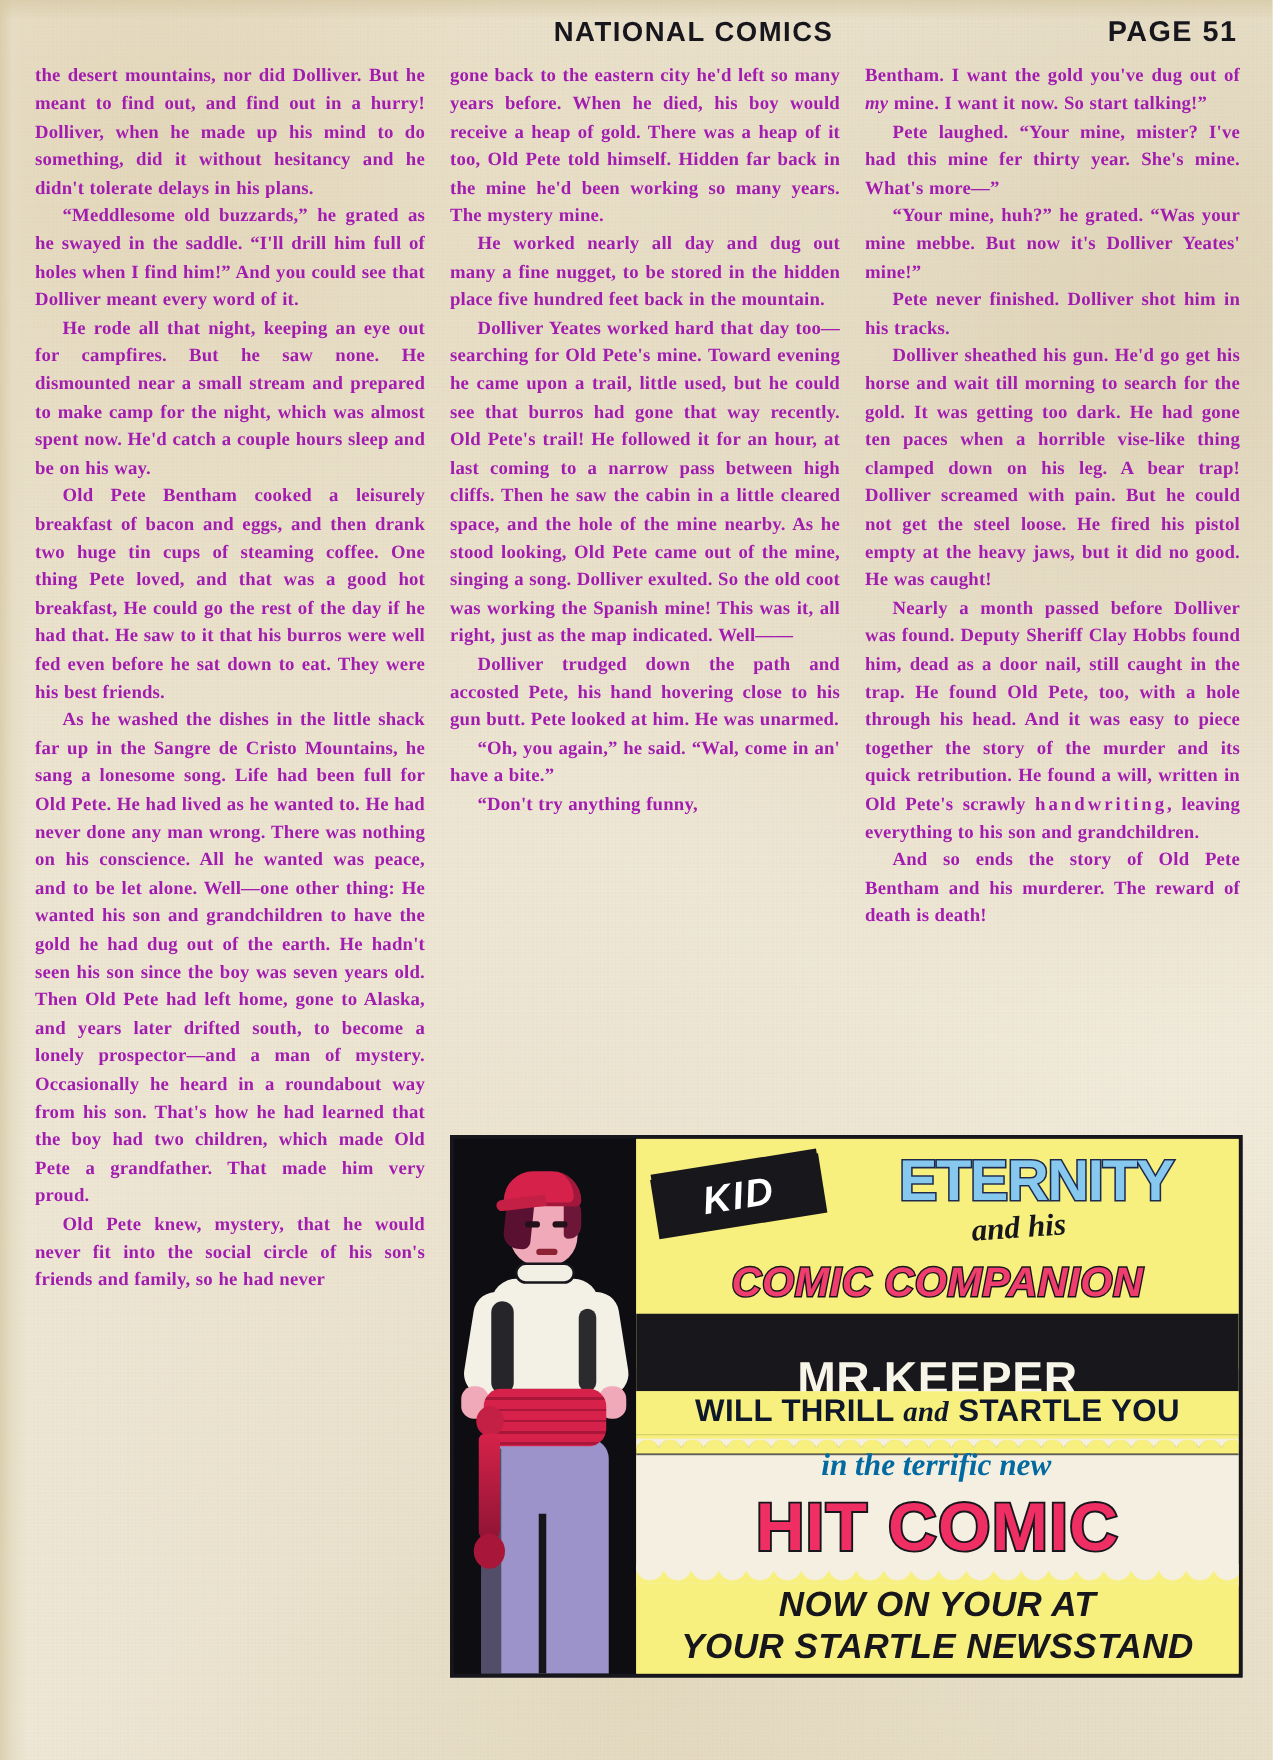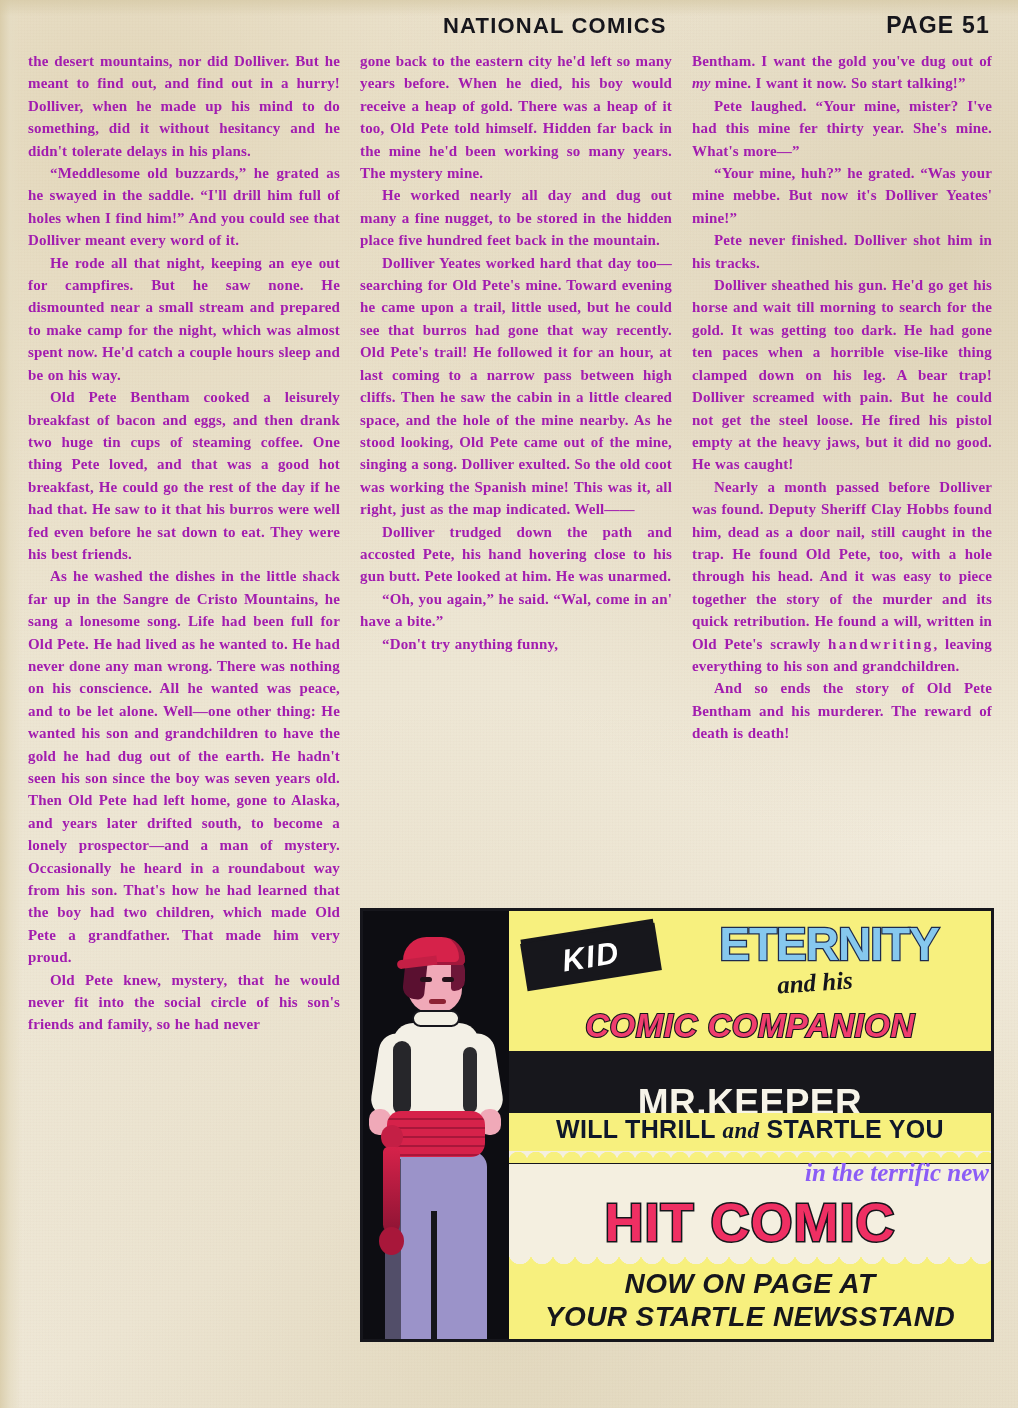--- a/index.html
+++ b/index.html
@@ -243,21 +243,21 @@
   }
   .zig{
     position:absolute;left:0;top:236px;width:482px;height:16px;
     background:
       radial-gradient(circle at 9px 14px, #f7f07e 9px, transparent 9.5px) 0 0/18px 16px repeat-x;
     filter:drop-shadow(0 1px 0 #16161c);
   }
   .terrific{
     position:absolute;left:0;top:248px;width:480px;
     font-family:"Liberation Serif", serif;font-style:italic;font-weight:bold;
-    font-size:25px;color:#8b5cf6;text-align:right;
+    font-size:25px;color:#0369a1;text-align:center;
   }
   .hit{
     position:absolute;left:0;top:280px;width:482px;
     font-family:"Liberation Sans", sans-serif;font-weight:bold;
     font-size:54px;letter-spacing:1px;color:#ef2f63;
     -webkit-text-stroke:3px #16161c;
     paint-order:stroke fill;
     text-align:center;
   }
   
@@ -370,17 +370,17 @@
     </div>
 
     <div class="band-w"></div>
     <div class="zig"></div>
     <div class="terrific">in the terrific new</div>
     <div class="hit">HIT COMIC</div>
 
     <div class="band-y3"></div>
     <div class="zig2"></div>
     <div class="sale">
-      <div>NOW ON PAGE AT</div>
+      <div>NOW ON YOUR AT</div>
       <div>YOUR STARTLE NEWSSTAND</div>
     </div>
   </div>
 </div>
 
 </body></html>

